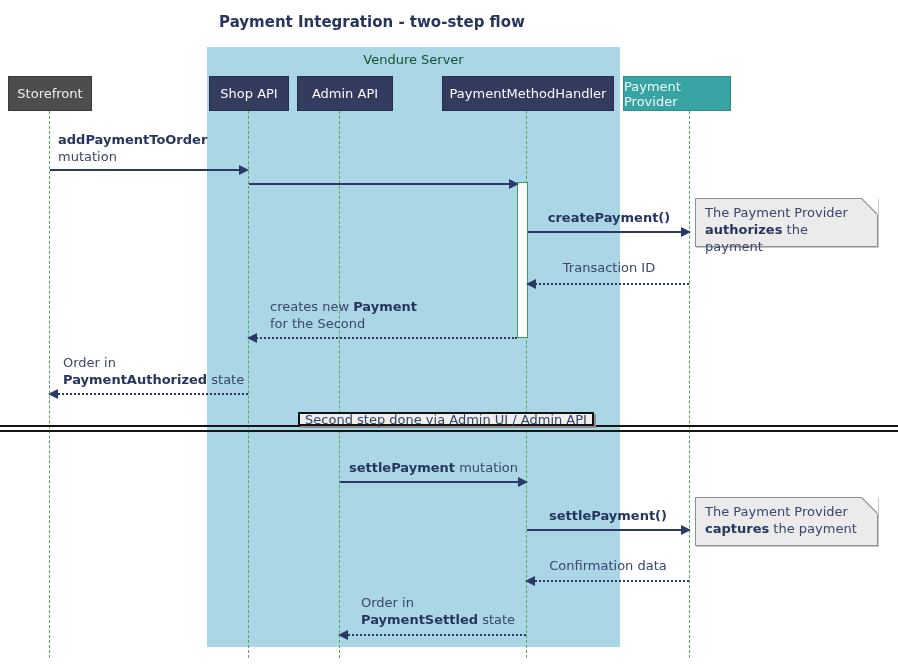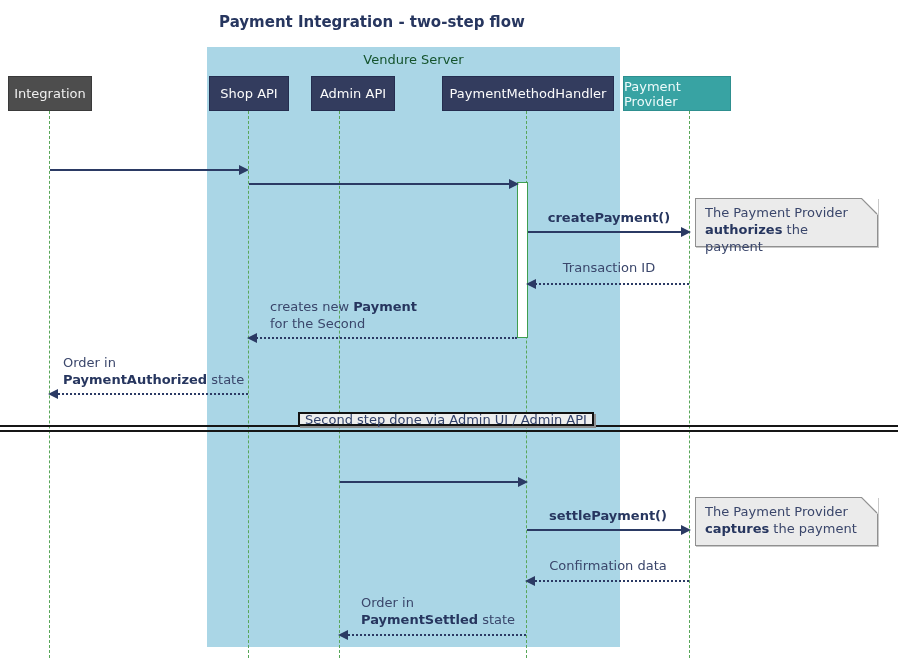--- a/index.html
+++ b/index.html
@@ -51,28 +51,32 @@
   <div class="frame">
     <div class="frame-label">Vendure Server</div>
   </div>
 
   <div class="lifeline" style="left:49px"></div>
   <div class="lifeline" style="left:248px"></div>
   <div class="lifeline" style="left:339px"></div>
   <div class="lifeline" style="left:526px"></div>
   <div class="lifeline" style="left:689px"></div>
 
-  <div class="p-box p-gray" style="left:8px;width:84px">Integration</div>
+  <div class="p-box p-gray" style="left:8px;width:84px">Storefront</div>
   <div class="p-box p-navy" style="left:209px;width:80px">Shop API</div>
-  <div class="p-box p-navy" style="left:311px;width:84px">Admin API</div>
+  <div class="p-box p-navy" style="left:297px;width:96px">Admin API</div>
   <div class="p-box p-navy" style="left:442px;width:172px">PaymentMethodHandler</div>
   <div class="p-box p-teal" style="left:623px;width:108px">Payment Provider</div>
 
   <div class="activation"></div>
 
+  <div class="mlabel" style="left:58px;top:131px">
+    <span class="b">addPaymentToOrder</span><br>
+    <span>mutation</span>
+  </div>
   <div class="arrow" style="left:50px;top:169px;width:197px">
     <span class="head-r"></span>
   </div>
 
   <div class="arrow" style="left:249px;top:183px;width:268px">
     <span class="head-r"></span>
   </div>
 
   <div class="mlabel center" style="left:528px;top:209px;width:162px">
     <span class="b">createPayment()</span>
@@ -108,20 +112,23 @@
     <span class="b">PaymentAuthorized</span><span> state</span>
   </div>
   <div class="arrow dotted" style="left:50px;top:393px;width:198px">
     <span class="head-l"></span>
   </div>
 
   <div class="divider-line" style="top:425px"></div>
   <div class="divider-line" style="top:430px"></div>
   <div class="divider-box">Second step done via Admin UI / Admin API</div>
 
+  <div class="mlabel center" style="left:340px;top:459px;width:187px">
+    <span class="b">settlePayment</span><span> mutation</span>
+  </div>
   <div class="arrow" style="left:340px;top:481px;width:186px">
     <span class="head-r"></span>
   </div>
 
   <div class="mlabel center" style="left:527px;top:507px;width:162px">
     <span class="b">settlePayment()</span>
   </div>
   <div class="arrow" style="left:527px;top:529px;width:162px">
     <span class="head-r"></span>
   </div>

